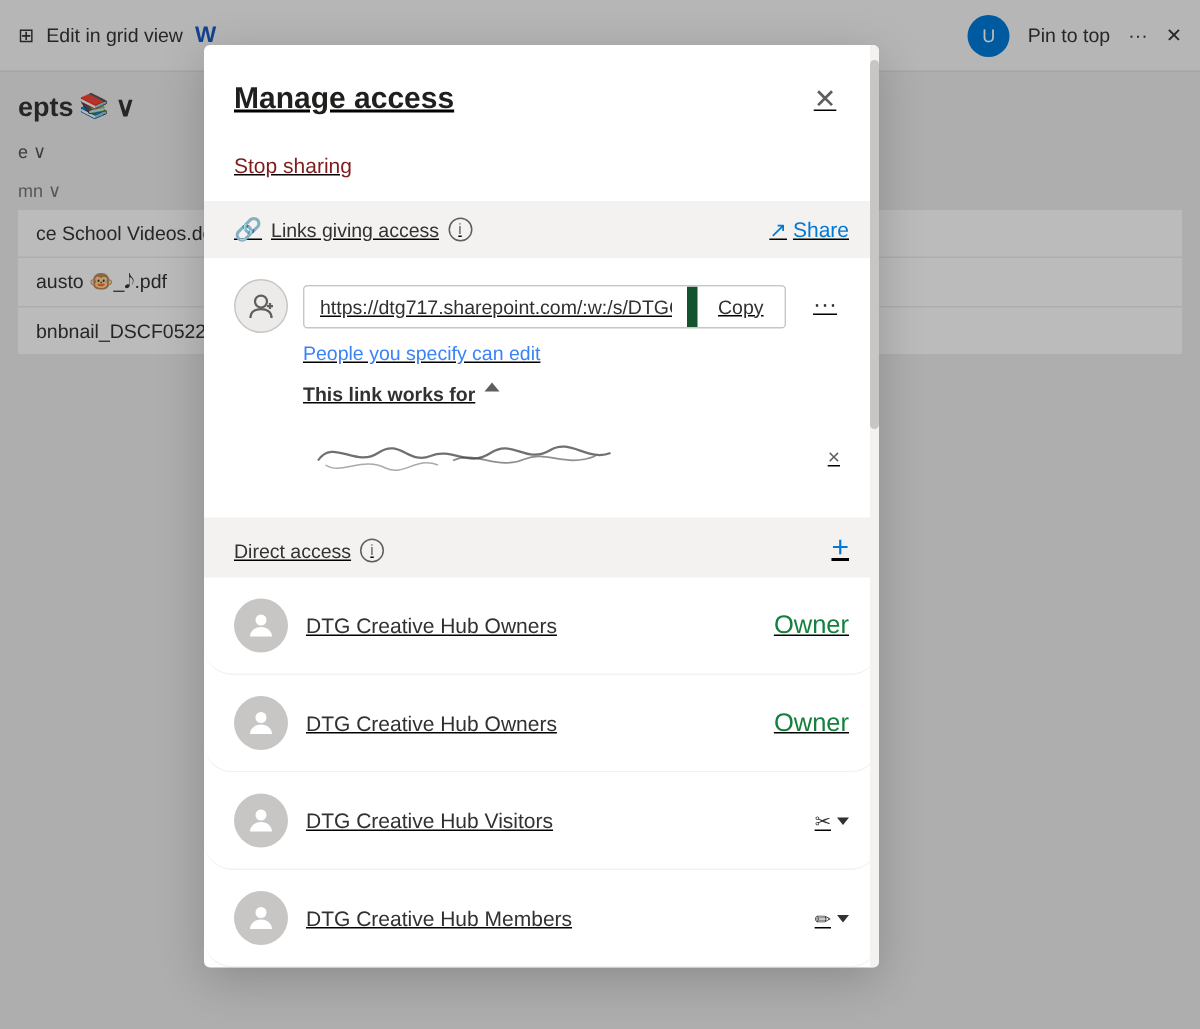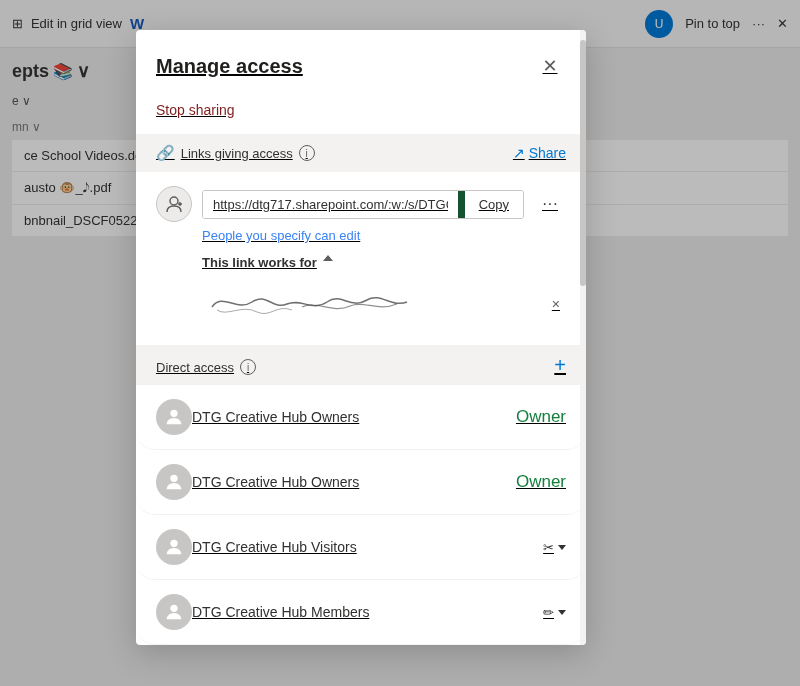--- a/index.html
+++ b/index.html
@@ -312,20 +312,21 @@
       color: #0078d4;
       cursor: pointer;
       line-height: 1;
     }
 
     .access-row {
       display: flex;
       align-items: center;
       padding: 14px 20px;
       border-bottom: 1px solid #f3f2f1;
+      gap: 12px;
       border-radius: 19px;
     }
 
     .access-avatar {
       width: 36px; height: 36px;
       border-radius: 50%;
       background: #c8c6c4;
       display: flex;
       align-items: center;
       justify-content: center;

